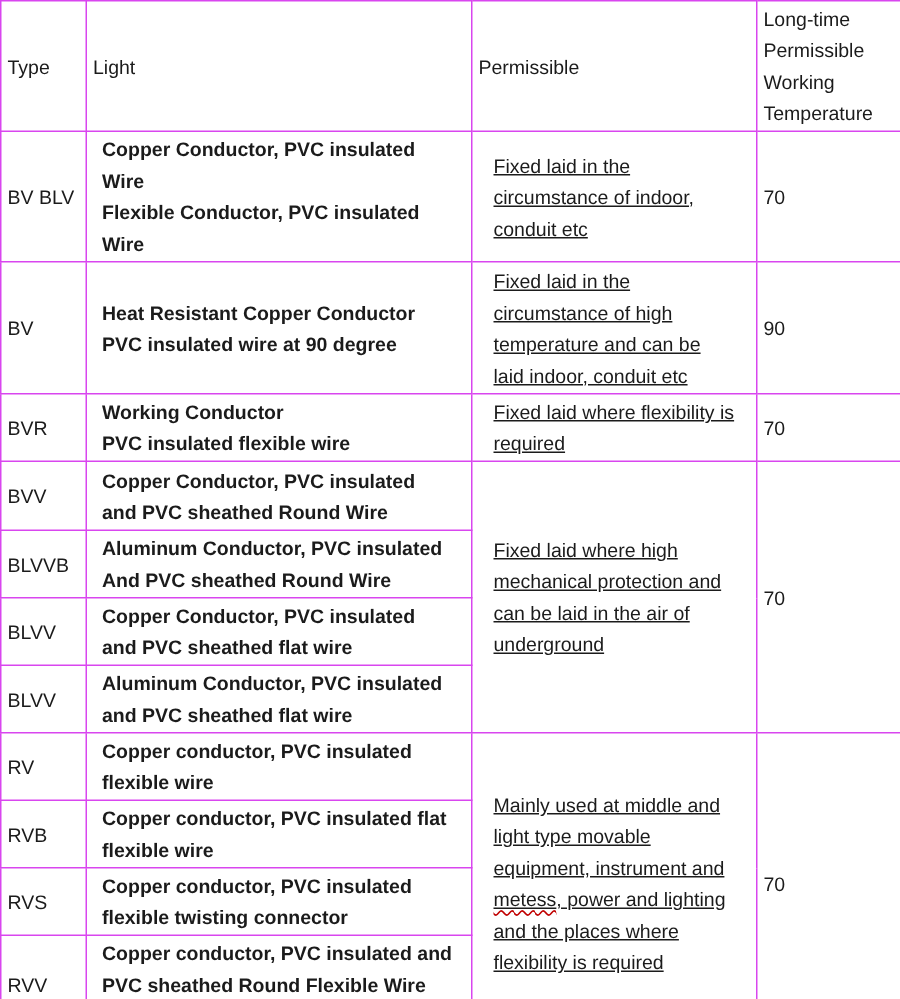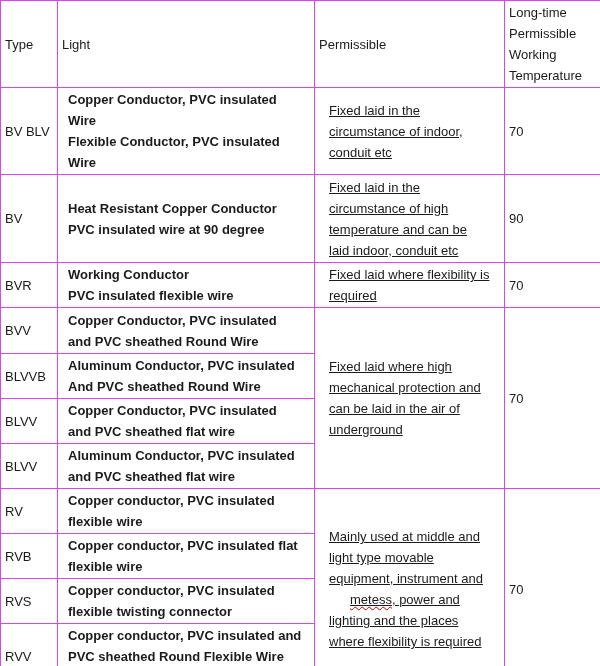--- a/index.html
+++ b/index.html
@@ -25,21 +25,20 @@
   }
   td.name-cell { padding: 1px 10px; font-weight: bold; }
   td.app-cell  { padding: 1px 14px; text-decoration: underline; }
   th.temp-head { padding: 1px 4px; }
   .misspell {
     text-decoration-line: underline;
     text-decoration-style: wavy;
     text-decoration-color: #c00000;
     text-decoration-thickness: 1px;
     text-underline-offset: 2px;
-    margin-left: 21px;
   }
 </style>
 </head>
 <body>
 
 <div class="wrap">
 <table>
   <colgroup>
     <col style="width:57px">
     <col style="width:257px">

